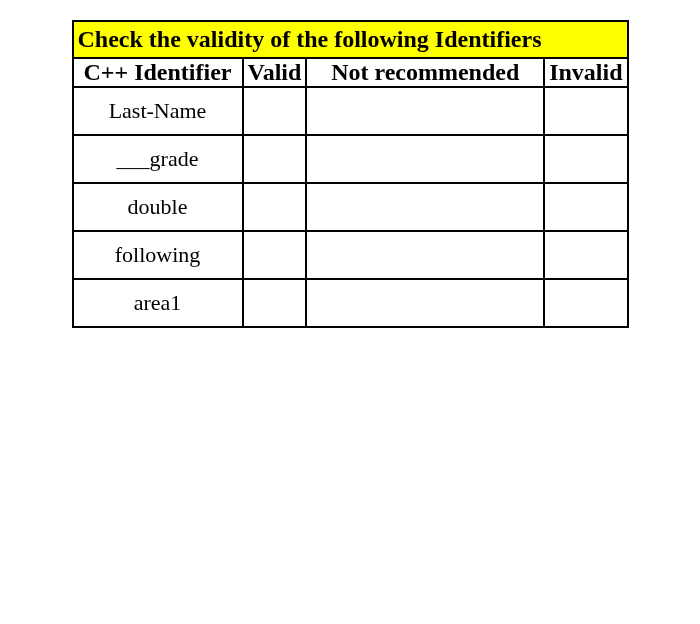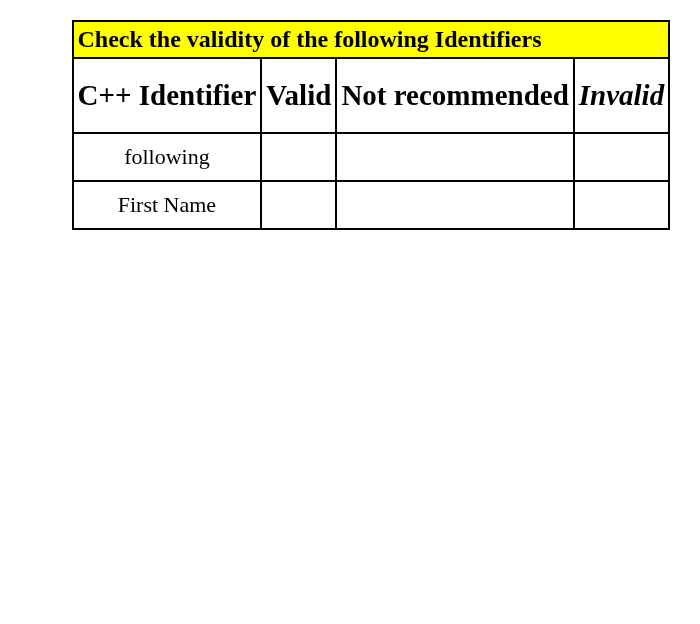--- a/index.html
+++ b/index.html
@@ -27,69 +27,86 @@
     }
     .title-row th {
       background: #ffff00;
       font-weight: bold;
       font-size: 24px;
       text-align: left;
       padding: 4px 4px;
     }
     .header-row th {
       font-weight: bold;
-      font-size: 29px;
+      font-size: 24px;
       text-align: center;
-      padding: 20px 4px;
+      padding: 0 4px;
       white-space: nowrap;
     }
     .data-row td {
       font-size: 22px;
       text-align: center;
       padding: 10px 8px;
     }
     .col-identifier {
       width: 170px;
     }
     .col-valid {
       width: 60px;
       margin-left: 30px;
     }
     .col-notrec {
       width: auto;
     }
     .col-invalid {
       width: 80px;
-      font-style: italic;
     }
   </style>
 </head>
 <body>
 
 <div class="table-wrap">
   <table>
     <thead>
       <tr class="title-row">
         <th colspan="4">Check the validity of the following Identifiers</th>
       </tr>
       <tr class="header-row">
         <th class="col-identifier">C++ Identifier</th>
         <th class="col-valid">Valid</th>
         <th class="col-notrec">Not recommended</th>
         <th class="col-invalid">Invalid</th>
       </tr>
     </thead>
     <tbody>
       <tr class="data-row">
+        <td>Last-Name</td>
+        <td></td>
+        <td></td>
+        <td></td>
+      </tr>
+      <tr class="data-row">
+        <td>___grade</td>
+        <td></td>
+        <td></td>
+        <td></td>
+      </tr>
+      <tr class="data-row">
+        <td>double</td>
+        <td></td>
+        <td></td>
+        <td></td>
+      </tr>
+      <tr class="data-row">
         <td>following</td>
         <td></td>
         <td></td>
         <td></td>
       </tr>
       <tr class="data-row">
-        <td>First Name</td>
+        <td>area1</td>
         <td></td>
         <td></td>
         <td></td>
       </tr>
     </tbody>
   </table>
 </div>
 
 </body></html>

